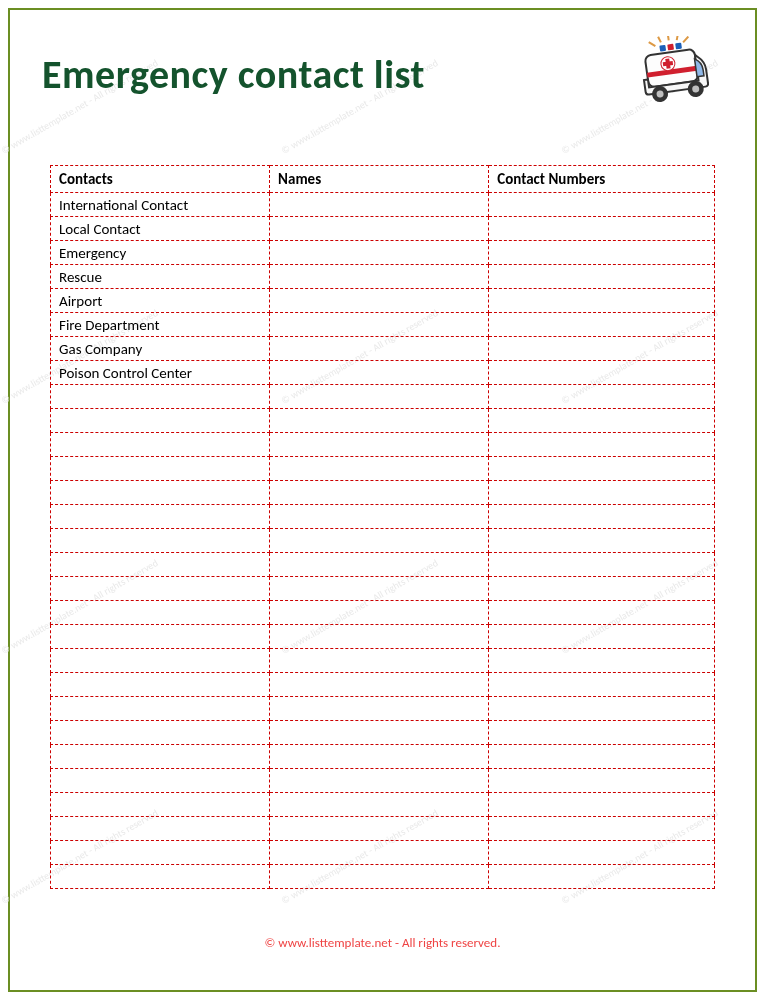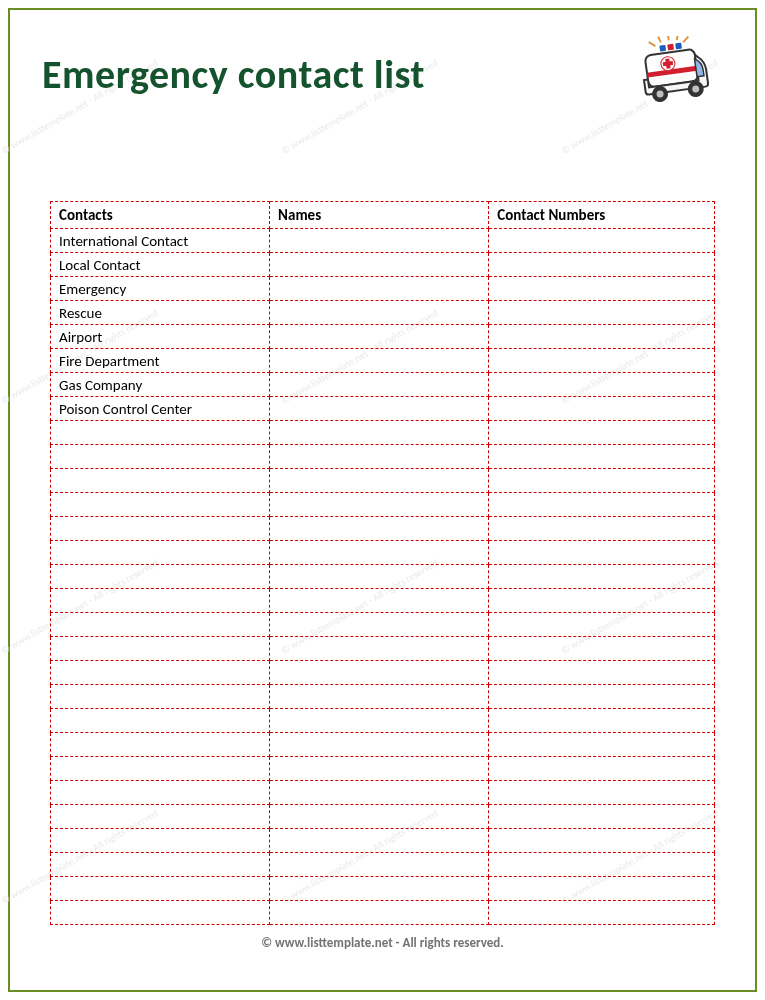--- a/index.html
+++ b/index.html
@@ -39,21 +39,20 @@
     height: 70px;
     position: relative;
     margin-top: -14px;
     margin-right: 10px;
   }
   .table-wrap {
     position: absolute;
     top: 155px;
     left: 40px;
     right: 40px;
-    margin-top: 36px;
   }
   table {
     width: 100%;
     border-collapse: collapse;
     table-layout: fixed;
   }
   col.c1 { width: 33%; }
   col.c2 { width: 33%; }
   col.c3 { width: 34%; }
   th, td {
@@ -71,22 +70,22 @@
     padding-top: 4px;
     padding-bottom: 4px;
   }
   .footer {
     position: absolute;
     bottom: 40px;
     left: 0;
     right: 0;
     text-align: center;
     font-size: 13px;
-    color: #737373;
-    font-weight: bold;
+    color: #ef4444;
+    font-weight: normal;
   }
   .watermark {
     position: absolute;
     font-size: 10px;
     color: #e9e9e9;
     transform: rotate(-30deg);
     pointer-events: none;
     white-space: nowrap;
   }
 </style>

